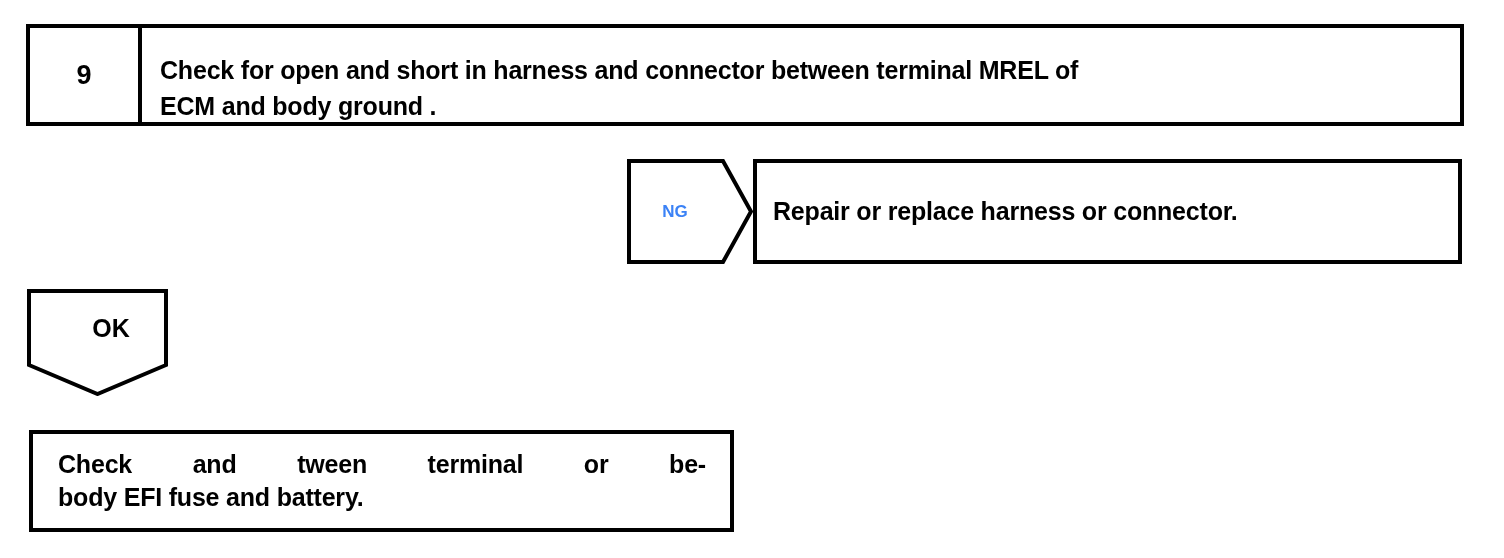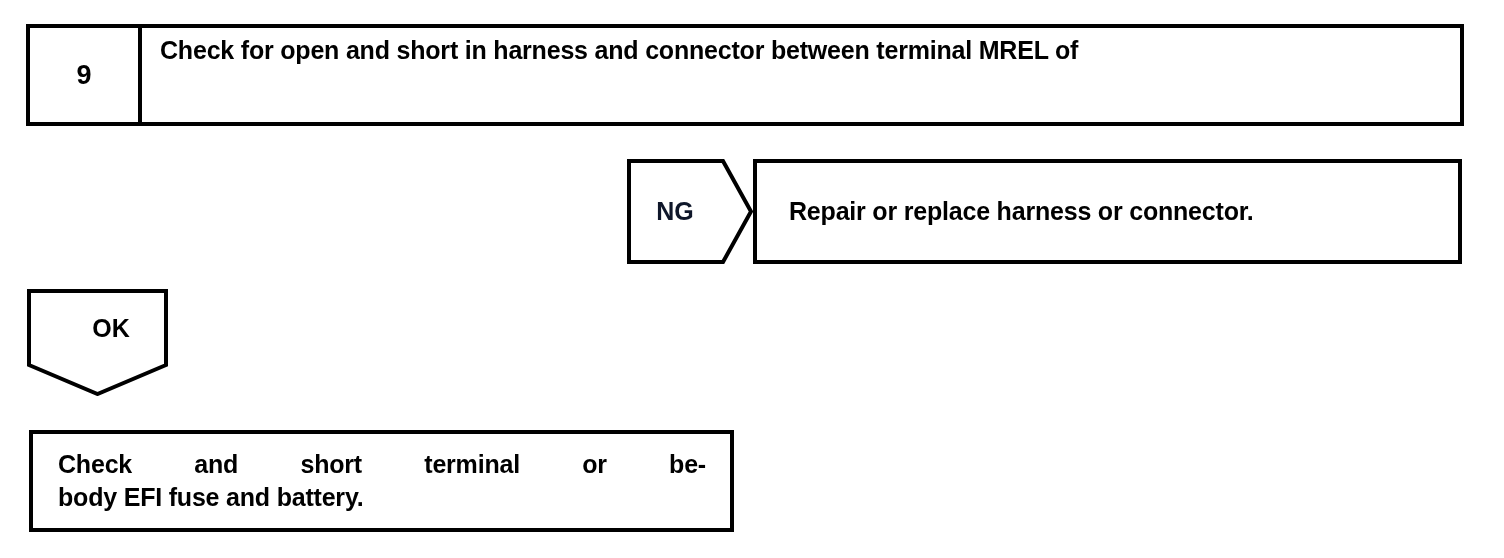--- a/index.html
+++ b/index.html
@@ -49,21 +49,21 @@
     font-weight: bold;
     color: #000000;
     letter-spacing: 0px;
   }
   #step-text-cell {
     position: absolute;
     left: 116px;
     top: 0;
     right: 0;
     height: 100%;
-    padding: 4px 14px 0 14px;
+    padding: 24px 14px 0 14px;
     box-sizing: border-box;
   }
   #step-text-cell .line {
     font-size: 25px;
     font-weight: bold;
     color: #000000;
     line-height: 36px;
     white-space: nowrap;
     letter-spacing: -0.2px;
   }
@@ -84,40 +84,40 @@
   }
   #ng-label {
     position: absolute;
     left: 0;
     top: 0;
     width: 96px;
     height: 105px;
     display: flex;
     align-items: center;
     justify-content: center;
-    font-size: 25px;
-    font-weight: bold;
-    color: #0f172a;
+    font-size: 17px;
+    font-weight: bold;
+    color: #3b82f6;
     letter-spacing: 0px;
   }
 
   
   #repair-box {
     left: 753px;
     top: 159px;
     width: 709px;
     height: 105px;
     display: flex;
     align-items: center;
   }
   #repair-box .line {
     font-size: 25px;
     font-weight: bold;
     color: #000000;
-    padding-left: 32px;
+    padding-left: 16px;
     white-space: nowrap;
     letter-spacing: -0.2px;
   }
 
   
   #ok-shape {
     position: absolute;
     left: 27px;
     top: 289px;
     width: 141px;
@@ -172,20 +172,21 @@
 <body>
 
 <div id="canvas">
 
   <div class="box" id="step-box">
     <div id="step-number-cell">
       <span class="num">9</span>
     </div>
     <div id="step-text-cell">
       <div class="line">Check for open and short in harness and connector between terminal MREL of</div>
+      <div class="line">ECM and body ground .</div>
     </div>
   </div>
 
   <div id="ng-shape">
     <svg width="126" height="105" viewBox="0 0 126 105">
       <polygon points="2,2 96,2 124,52.5 96,103 2,103" fill="#ffffff" stroke="#000000" stroke-width="4" stroke-linejoin="miter"></polygon>
     </svg>
     <div id="ng-label">NG</div>
   </div>
 
@@ -197,21 +198,21 @@
     <svg width="141" height="107" viewBox="0 0 141 107">
       <polygon points="2,2 139,2 139,76 70.5,105 2,76" fill="#ffffff" stroke="#000000" stroke-width="4" stroke-linejoin="miter"></polygon>
     </svg>
     <div id="ok-label">OK</div>
   </div>
 
   <div class="box" id="final-box">
     <div class="line justified" id="final-line-1">
         <span>Check</span>
         <span>and</span>
-        <span>short</span>
+        <span>tween</span>
         <span>terminal</span>
         <span>or</span>
         <span>be-</span>
       </div>
     <div class="line">body EFI fuse and battery.</div>
   </div>
 
 </div>
 
 </body></html>

